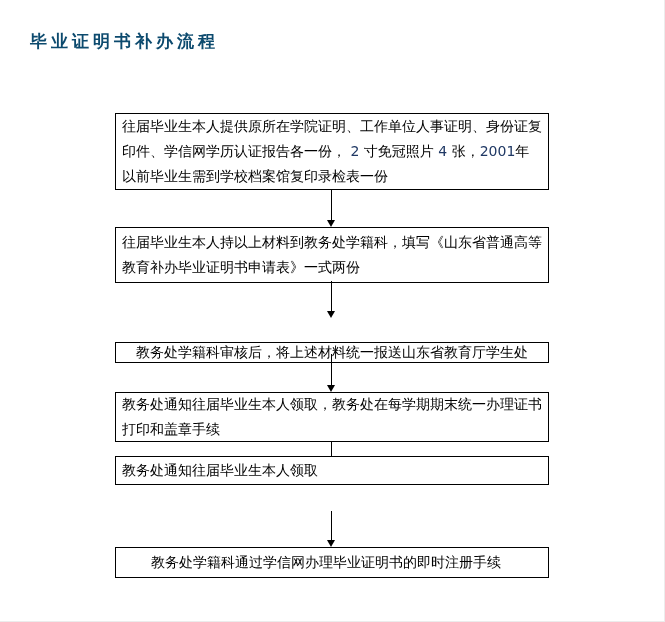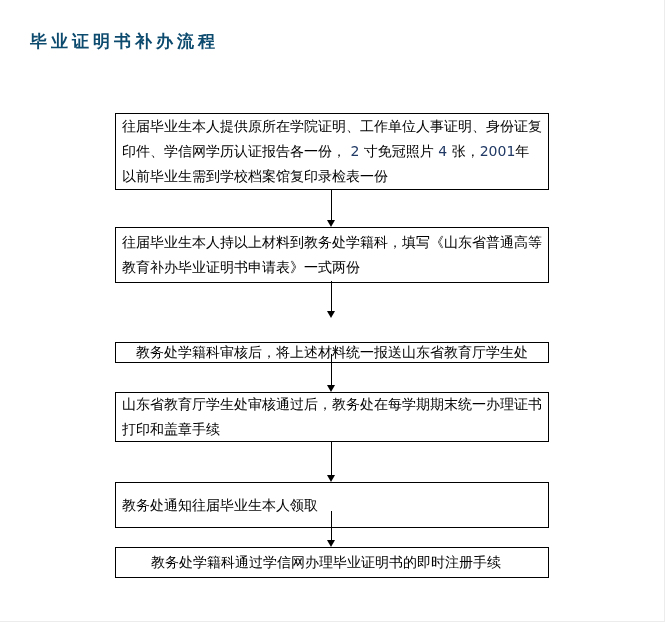--- a/index.html
+++ b/index.html
@@ -38,21 +38,21 @@
     font-size: 14px;
     line-height: 25px;
     color: #000000;
   }
   .box .txt { display: block; white-space: pre-wrap; }
   .num { color: #1f3864; }
   .b1 { top: 113px; height: 77px; }
   .b2 { top: 227px; height: 56px; }
   .b3 { top: 318px; height: 21px; margin-top: 24px; }
   .b4 { top: 392px; height: 50px; }
-  .b5 { top: 482px; height: 46px; text-align: center; }
+  .b5 { top: 456px; height: 29px; text-align: center; }
   .b6 { top: 547px; height: 31px; padding-left: 35px; }
   .arrow {
     position: absolute;
     left: 327px;
     width: 9px;
   }
   .arrow::before {
     content: "";
     position: absolute;
     left: 4px; top: 0; bottom: 6px;
@@ -93,21 +93,21 @@
 
   <div class="arrow a2"></div>
 
   <div class="box b3">
     <span class="txt">　教务处学籍科审核后，将上述材料统一报送山东省教育厅学生处</span>
   </div>
 
   <div class="arrow a3"></div>
 
   <div class="box b4">
-    <span class="txt">山东省教育厅学生处审核通过后，教务处在每学期期末统一办理证书打印和盖章手续</span>
+    <span class="txt">教务处通知往届毕业生本人领取，教务处在每学期期末统一办理证书打印和盖章手续</span>
   </div>
 
   <div class="arrow a4"></div>
 
   <div class="box b5">
     <span class="txt">教务处通知往届毕业生本人领取</span>
   </div>
 
   <div class="arrow a5"></div>
 

